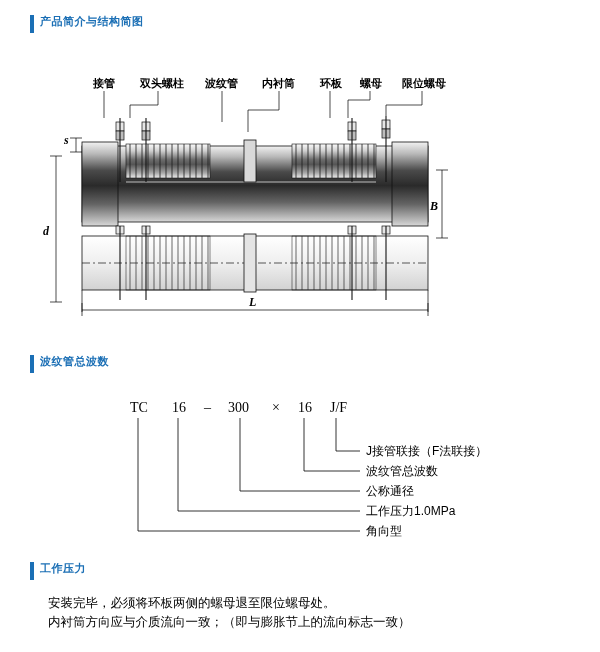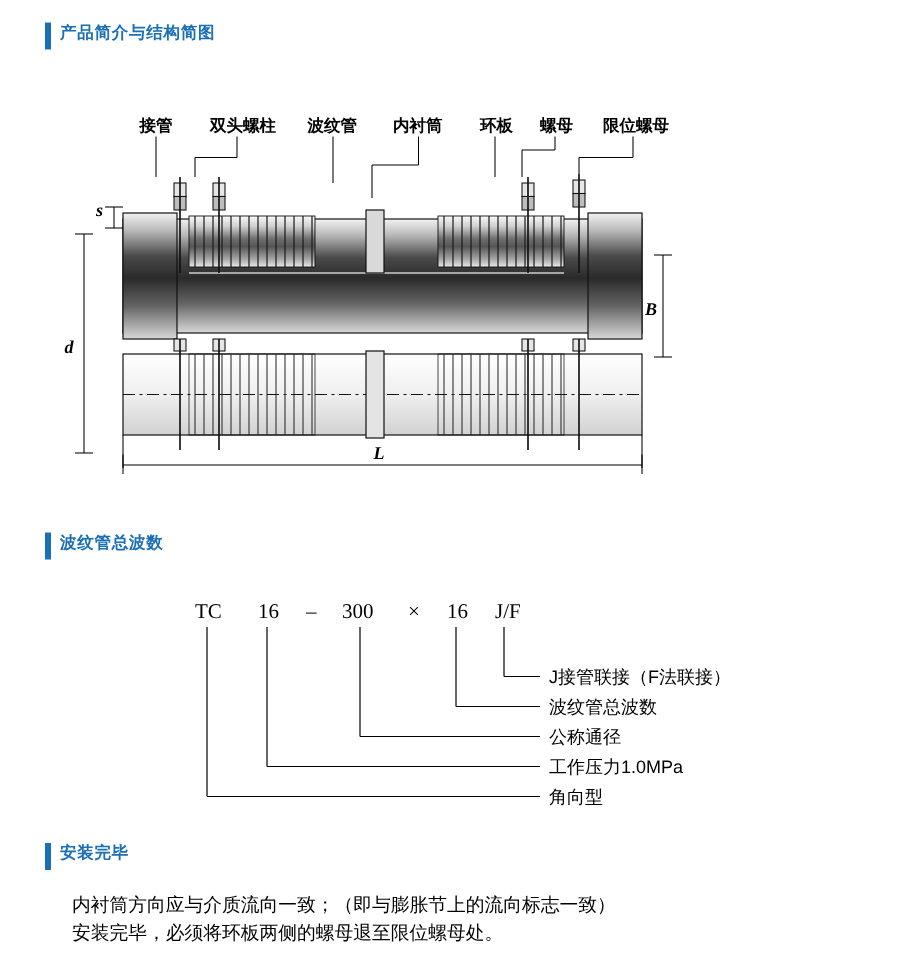--- a/index.html
+++ b/index.html
@@ -82,21 +82,21 @@
 </head>
 <body>
 
 <div class="title-bar" id="title1-bar"></div>
 <div class="section-title" id="title1">产品简介与结构简图</div>
 
 <div class="title-bar" id="title2-bar"></div>
 <div class="section-title" id="title2">波纹管总波数</div>
 
 <div class="title-bar" id="title3-bar"></div>
-<div class="section-title" id="title3">安装完毕</div>
+<div class="section-title" id="title3">工作压力</div>
 
 <div id="diagram">
 <svg width="540" height="260" viewBox="0 0 540 260" xmlns="http://www.w3.org/2000/svg">
   <defs>
     <linearGradient id="pipeGrad" x1="0" y1="0" x2="0" y2="1">
       <stop offset="0%" stop-color="#f2f2f2"></stop>
       <stop offset="14%" stop-color="#b9b9b9"></stop>
       <stop offset="34%" stop-color="#4a4a4a"></stop>
       <stop offset="52%" stop-color="#2a2a2a"></stop>
       <stop offset="74%" stop-color="#646464"></stop>
@@ -327,15 +327,15 @@
     <text class="code-desc" x="336" y="59">J接管联接（F法联接）</text>
     <text class="code-desc" x="336" y="79">波纹管总波数</text>
     <text class="code-desc" x="336" y="99">公称通径</text>
     <text class="code-desc" x="336" y="119">工作压力1.0MPa</text>
     <text class="code-desc" x="336" y="139">角向型</text>
   </g>
 </svg>
 </div>
 
 <div id="notes">
+  <div>安装完毕，必须将环板两侧的螺母退至限位螺母处。</div>
   <div>内衬筒方向应与介质流向一致；（即与膨胀节上的流向标志一致）</div>
-  <div>安装完毕，必须将环板两侧的螺母退至限位螺母处。</div>
 </div>
 
 </body></html>

